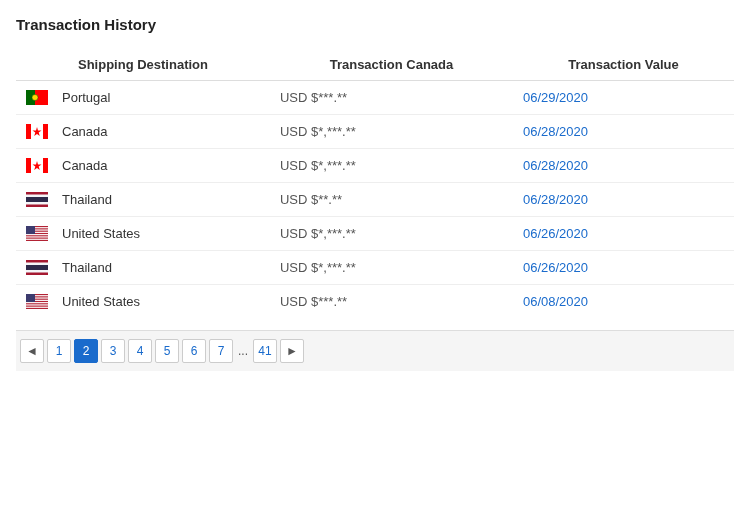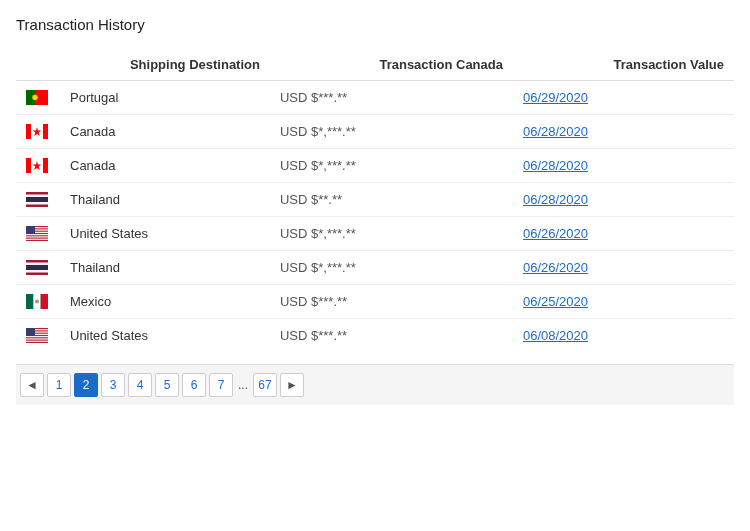--- a/index.html
+++ b/index.html
@@ -5,68 +5,67 @@
     * { box-sizing: border-box; margin: 0; padding: 0; }
     body {
       font-family: Arial, sans-serif;
       font-size: 13px;
       color: #333;
       background: #fff;
       padding: 16px;
     }
     h2 {
       font-size: 15px;
-      font-weight: normal;
+      font-weight: bold;
       margin-bottom: 16px;
       color: #222;
     }
     table {
       width: 100%;
       border-collapse: collapse;
     }
     thead tr {
       border-bottom: 1px solid #ddd;
     }
     thead th {
-      text-align: right;
+      text-align: center;
       padding: 8px 10px;
       font-weight: bold;
       color: #333;
       font-size: 13px;
     }
     tbody tr {
       border-bottom: 1px solid #eee;
     }
     tbody tr:last-child {
       border-bottom: none;
     }
     tbody td {
       padding: 9px 10px;
       font-size: 13px;
       color: #333;
     }
     .country-cell {
       display: flex;
       align-items: center;
-      gap: 22px;
+      gap: 14px;
       text-align: center;
     }
     .flag {
       width: 22px;
       height: 15px;
       display: inline-block;
       flex-shrink: 0;
     }
     .transaction-value {
       color: #555;
       margin-top: 32px;
     }
     .transaction-date {
       color: #1a6bcc;
-      text-decoration: underline;
     }
     
     .pagination {
       display: flex;
       align-items: center;
       gap: 3px;
       margin-top: 12px;
       padding: 8px 4px;
       background: #f5f5f5;
       border-top: 1px solid #ddd;
@@ -210,35 +209,20 @@
       </svg></span>
             <span>Thailand</span>
           </div>
         </td>
         <td class="transaction-value">USD $*,***.**</td>
         <td class="transaction-date">06/26/2020</td>
       </tr>
       <tr>
         <td>
           <div class="country-cell">
-            <span class="flag flag-mx"><svg width="22" height="15" viewBox="0 0 22 15" xmlns="http://www.w3.org/2000/svg">
-        <rect width="22" height="15" fill="#006847"></rect>
-        <rect x="7.3" width="7.4" height="15" fill="#FFFFFF"></rect>
-        <rect x="14.7" width="7.3" height="15" fill="#CE1126"></rect>
-        <circle cx="11" cy="7.5" r="2" fill="#8B4513" opacity="0.6"></circle>
-      </svg></span>
-            <span>Mexico</span>
-          </div>
-        </td>
-        <td class="transaction-value">USD $***.**</td>
-        <td class="transaction-date">06/25/2020</td>
-      </tr>
-      <tr>
-        <td>
-          <div class="country-cell">
             <span class="flag flag-us"><svg width="22" height="15" viewBox="0 0 22 15" xmlns="http://www.w3.org/2000/svg">
         <rect width="22" height="15" fill="#B22234"></rect>
         <rect y="1.15" width="22" height="1.15" fill="#fff"></rect>
         <rect y="3.46" width="22" height="1.15" fill="#fff"></rect>
         <rect y="5.77" width="22" height="1.15" fill="#fff"></rect>
         <rect y="8.08" width="22" height="1.15" fill="#fff"></rect>
         <rect y="10.38" width="22" height="1.15" fill="#fff"></rect>
         <rect y="12.69" width="22" height="1.15" fill="#fff"></rect>
         <rect width="9" height="8" fill="#3C3B6E"></rect>
       </svg></span>
@@ -254,15 +238,15 @@
 <div class="pagination">
   <a class="page-btn arrow">◄</a>
   <a class="page-btn">1</a>
   <a class="page-btn active">2</a>
   <a class="page-btn">3</a>
   <a class="page-btn">4</a>
   <a class="page-btn">5</a>
   <a class="page-btn">6</a>
   <a class="page-btn">7</a>
   <span class="page-dots">...</span>
-  <a class="page-btn">67</a>
+  <a class="page-btn">41</a>
   <a class="page-btn arrow">►</a>
 </div>
 
 </body></html>

